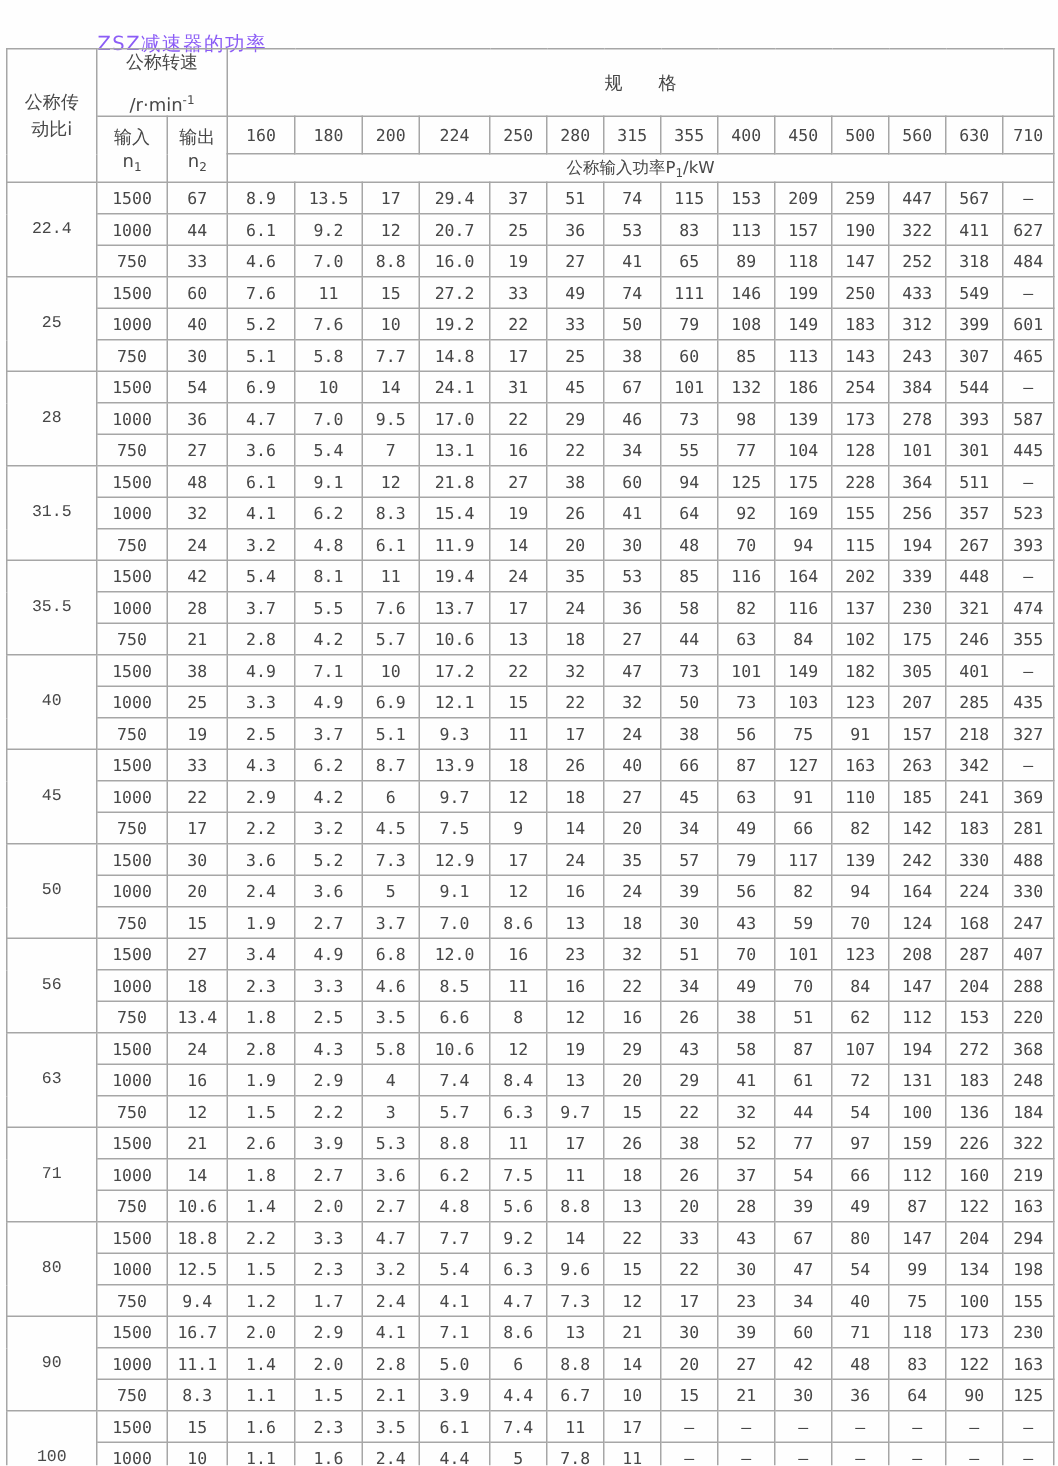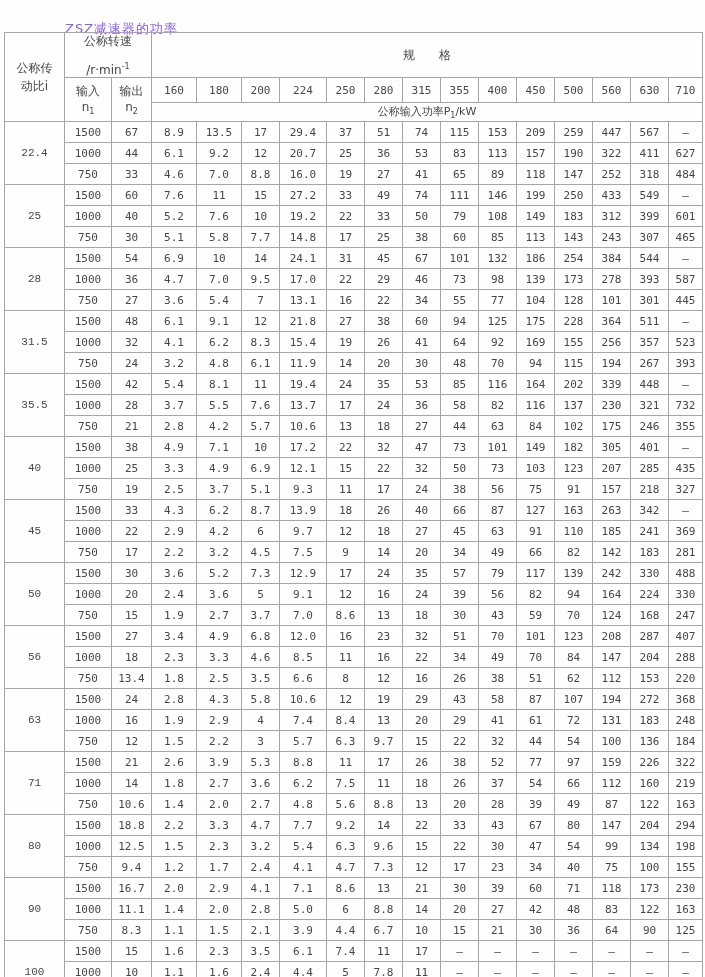--- a/index.html
+++ b/index.html
@@ -339,21 +339,21 @@
           <td>13.7</td>
           <td>17</td>
           <td>24</td>
           <td>36</td>
           <td>58</td>
           <td>82</td>
           <td>116</td>
           <td>137</td>
           <td>230</td>
           <td>321</td>
-          <td>732</td>
+          <td>474</td>
         </tr>
         <tr>
           <td>750</td>
           <td>21</td>
           <td>2.8</td>
           <td>4.2</td>
           <td>5.7</td>
           <td>10.6</td>
           <td>13</td>
           <td>18</td>

